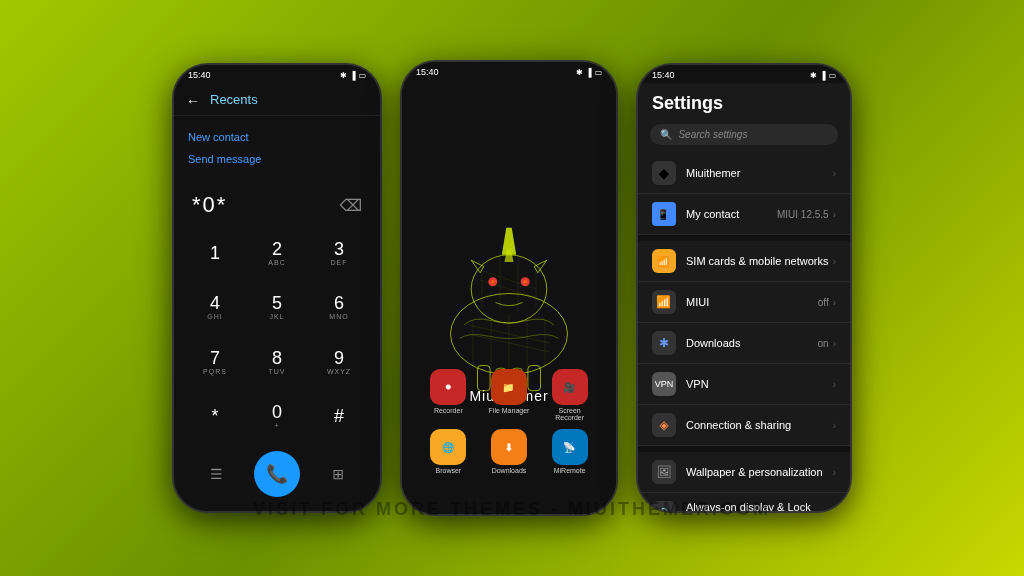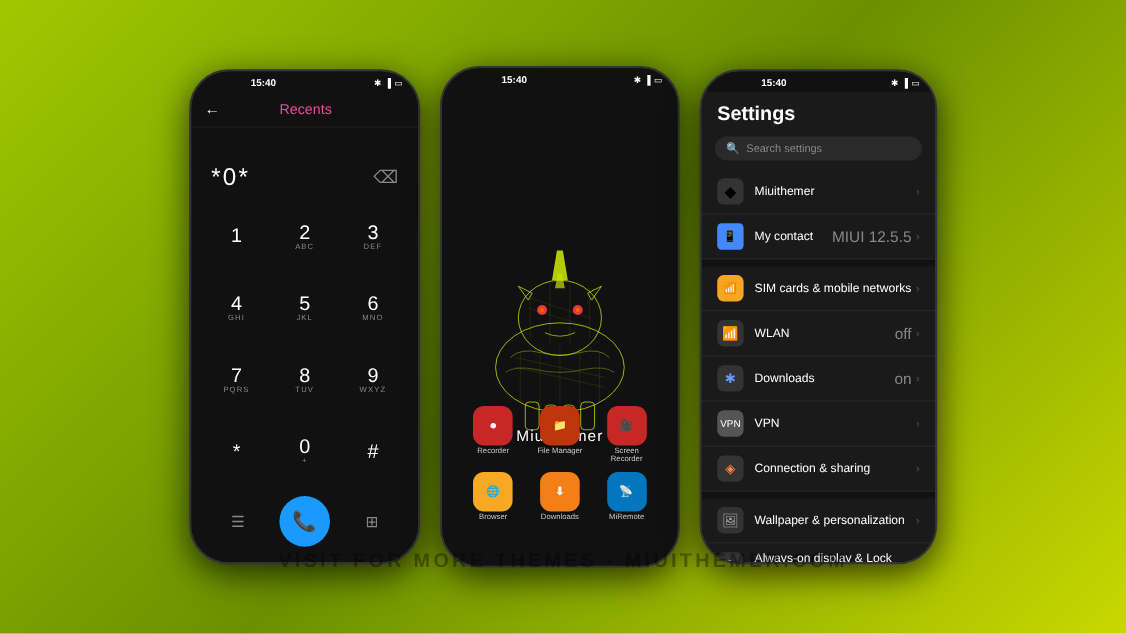--- a/index.html
+++ b/index.html
@@ -58,21 +58,21 @@
 
     
     .status-bar {
       display: flex;
       justify-content: space-between;
       align-items: center;
       padding: 5px 14px 3px;
       background: #111;
       flex-shrink: 0;
     }
-    .status-time { color: #fff; font-size: 9px; font-weight: bold; margin-left: 40px; }
+    .status-time { color: #fff; font-size: 9px; font-weight: normal; }
     .status-icons { display: flex; align-items: center; gap: 3px; }
     .status-icon { color: #fff; font-size: 8px; }
 
     
     .screen {
       flex: 1;
       background: #111;
       overflow: hidden;
       position: relative;
     }
@@ -80,21 +80,21 @@
     
     .dialer-screen { background: #111; height: 100%; display: flex; flex-direction: column; }
 
     .dialer-header {
       display: flex;
       align-items: center;
       padding: 8px 12px;
       border-bottom: 1px solid #222;
     }
     .back-arrow { color: #fff; font-size: 14px; margin-right: 10px; }
-    .dialer-title { color: #ec4899; font-size: 13px; font-weight: 500; margin-left: 44px; }
+    .dialer-title { color: #7dd3fc; font-size: 13px; font-weight: 500; }
 
     .dialer-options { padding: 10px 14px; }
     .dialer-option {
       color: #4a9eff;
       font-size: 11px;
       padding: 5px 0;
     }
 
     .dialer-display {
       display: flex;
@@ -216,21 +216,21 @@
     .settings-search {
       margin: 4px 12px 8px;
       background: #2a2a2a;
       border-radius: 20px;
       display: flex;
       align-items: center;
       padding: 5px 10px;
       gap: 6px;
     }
     .search-icon-s { color: #888; font-size: 10px; }
-    .search-text { color: #888; font-size: 10px; }
+    .search-text { color: #888; font-size: 10px; font-style: italic; }
 
     .settings-list { flex: 1; overflow: hidden; }
 
     .settings-item {
       display: flex;
       align-items: center;
       padding: 8px 14px;
       border-bottom: 1px solid #2a2a2a;
       cursor: pointer;
     }
@@ -239,21 +239,21 @@
       width: 24px; height: 24px;
       border-radius: 6px;
       display: flex; align-items: center; justify-content: center;
       font-size: 12px;
       flex-shrink: 0;
       margin-right: 10px;
     }
 
     .settings-item-info { flex: 1; }
     .settings-item-label { color: #fff; font-size: 11px; font-weight: 400; }
-    .settings-item-value { color: #888; font-size: 14px; margin-right: 4px; }
+    .settings-item-value { color: #888; font-size: 10px; margin-right: 4px; }
     .settings-chevron { color: #555; font-size: 10px; }
 
     .settings-divider { height: 6px; background: #111; }
 
     
     .icon-miui { background: #333; }
     .icon-device { background: #4488ff; border-radius: 4px; }
   </style>
 </head>
 <body>
@@ -269,20 +269,22 @@
         <span class="status-icon">▭</span>
       </div>
     </div>
     <div class="screen">
       <div class="dialer-screen">
         <div class="dialer-header">
           <span class="back-arrow">←</span>
           <span class="dialer-title">Recents</span>
         </div>
         <div class="dialer-options">
+          <div class="dialer-option">New contact</div>
+          <div class="dialer-option">Send message</div>
         </div>
         <div class="dialer-display">
           <span class="dial-number">*0*</span>
           <span class="backspace">⌫</span>
         </div>
         <div class="keypad">
           <div class="key">
               <span class="key-num">1</span>
               <span class="key-letters"></span>
             </div>
@@ -469,21 +471,21 @@
             <div class="settings-item-icon" style="background:#f5a623; color:#fff; font-size:10px;">📶</div>
             <div class="settings-item-info">
               <div class="settings-item-label">SIM cards &amp; mobile networks</div>
             </div>
             <span class="settings-chevron">›</span>
           </div>
 
           <div class="settings-item">
             <div class="settings-item-icon" style="background:#333; color:#fff; font-size:12px;">📶</div>
             <div class="settings-item-info">
-              <div class="settings-item-label">WLAN</div>
+              <div class="settings-item-label">MIUI</div>
             </div>
             <span class="settings-item-value">off</span>
             <span class="settings-chevron">›</span>
           </div>
 
           <div class="settings-item">
             <div class="settings-item-icon" style="background:#333; color:#6699ff; font-size:12px;">✱</div>
             <div class="settings-item-info">
               <div class="settings-item-label">Downloads</div>
             </div>

